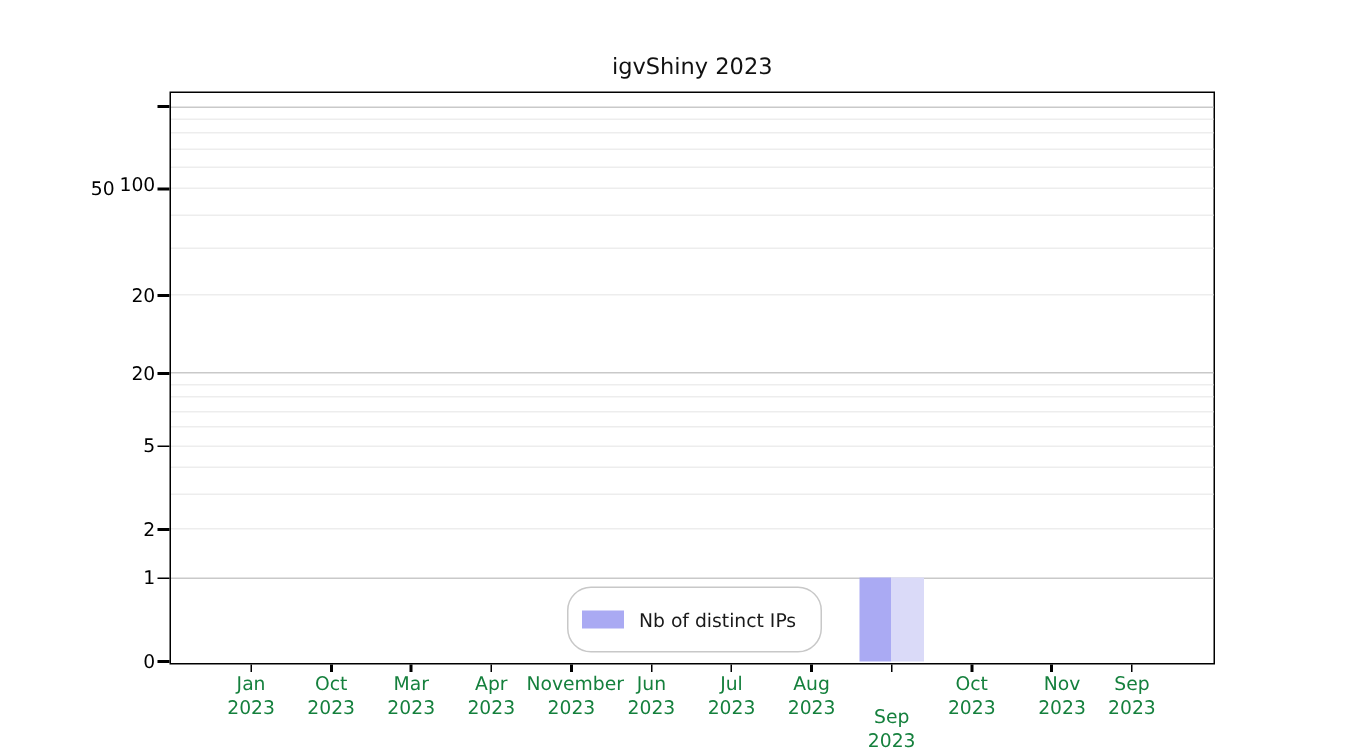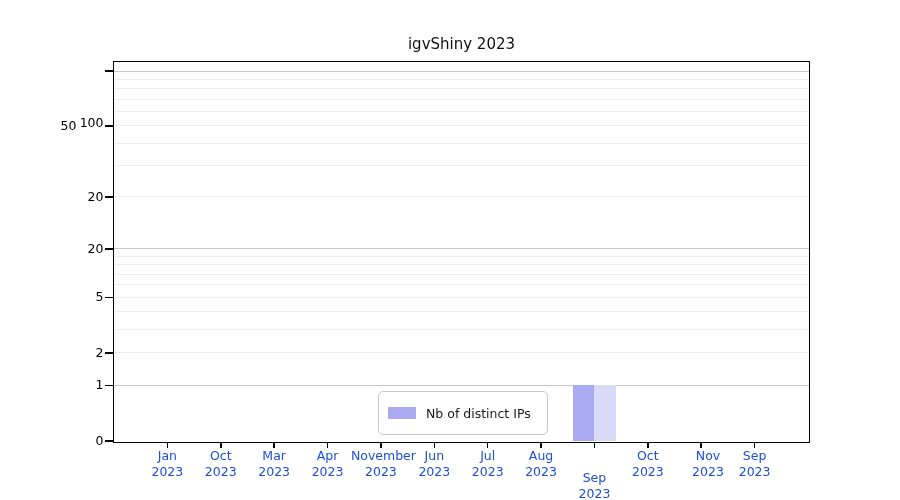--- a/index.html
+++ b/index.html
@@ -20,26 +20,26 @@
   .gridline-major{background:#c9c9c9;}
   .gridline-minor{background:#ededed;}
   .ytick-mark{position:absolute;left:-9.5px;width:8px;height:1.5px;background:#000;}
   .ytick-label{
     position:absolute;left:-80.5px;width:70px;text-align:right;
     font-size:12.5px;line-height:18px;color:#000;
   }
   .xtick-mark{position:absolute;top:380.5px;width:1.5px;height:5.5px;background:#000;}
   .xtick-label{
     position:absolute;top:385.5px;width:60px;text-align:center;
-    font-size:12.5px;line-height:16px;color:#1d4ed8;
+    font-size:12.5px;line-height:16px;color:#15803d;
   }
   .bar{position:absolute;}
   .legend{
     position:absolute;left:378px;top:391px;width:170px;height:44px;
-    background:rgba(255,255,255,0.85);border:1px solid #c8c8c8;border-radius:5px;
+    background:rgba(255,255,255,0.85);border:1px solid #c8c8c8;border-radius:16px;
     box-sizing:border-box;display:flex;flex-direction:column;justify-content:center;
     gap:3px;z-index:5;
   }
   .legend-row{display:flex;align-items:center;padding-left:9px;gap:10px;}
   .legend-swatch{width:28px;height:12px;flex:0 0 auto;}
   .legend-label{font-size:12.5px;color:#1a1a1a;white-space:nowrap;}
 </style>
 </head>
 <body>
 

